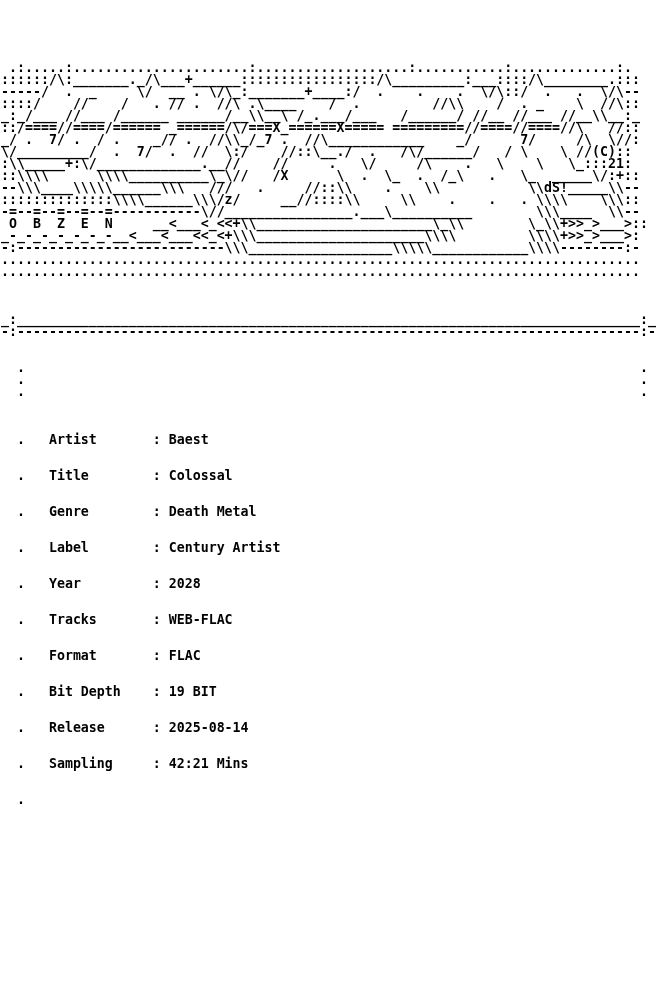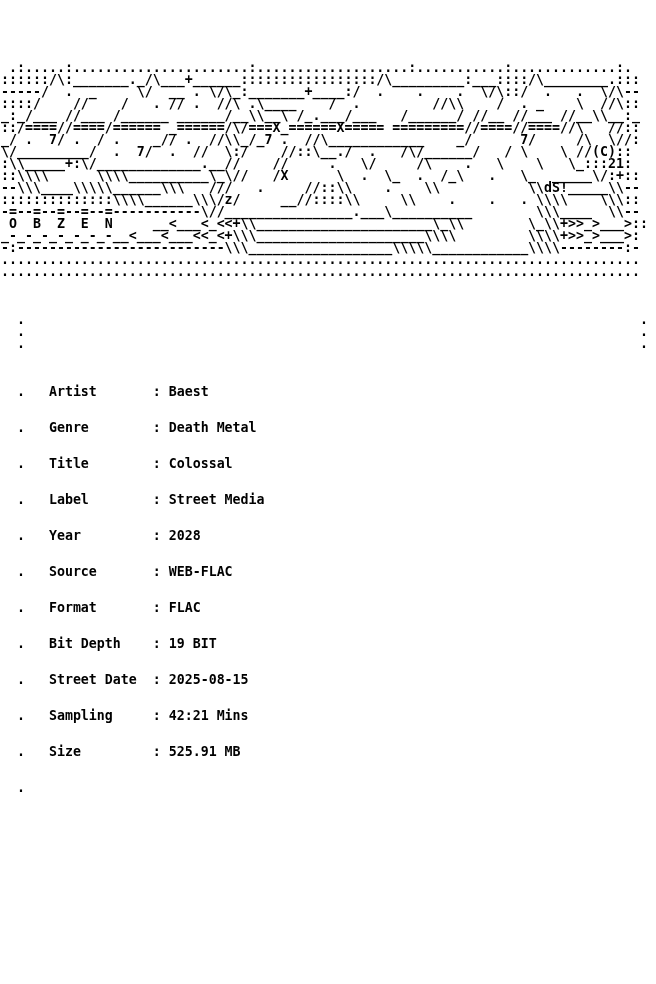--- a/index.html
+++ b/index.html
@@ -41,35 +41,36 @@
 ::\\\\      \\\\__________\_\//   /X      \  .  \_  .  /_\   .   \_  _____\/:+::
 --\\\____\\\\\______\\\   ///   .     //::\\    .    \\           \\dS!_____\\--
 ::::::::::::::\\\\______\\\/z/     __//::::\\     \\    .    .   . \\\\    \\\::
 -=--=--=--=--=-----------\//________________.___\__________        \\\____  \\--
  O  B  Z  E  N     __&lt;___&lt;_&lt;&lt;+\\______________________\_\\        \_\\+&gt;&gt;_&gt;___&gt;::
 _-_-_-_-_-_-_-__&lt;___&lt;___&lt;&lt;_&lt;+\\\_____________________\\\\         \\\\+&gt;&gt;_&gt;___&gt;:
 -:--------------------------\\\__________________\\\\\____________\\\\--------:-
 ................................................................................
 ................................................................................</pre>
 
+  <pre>_:______________________________________________________________________________:_
+-:------------------------------------------------------------------------------:-</pre>
   <pre>  .                                                                             .
   .                                                                             .
   .                                                                             .</pre>
 
   <div>  .   Artist       : Baest</div>
+  <div>  .   Title        : Colossal</div>
   <div>  .   Genre        : Death Metal</div>
-  <div>  .   Title        : Colossal</div>
-  <div>  .   Label        : Street Media</div>
+  <div>  .   Label        : Century Artist</div>
   <div>  .   Year         : 2028</div>
-  <div>  .   Source       : WEB-FLAC</div>
+  <div>  .   Tracks       : WEB-FLAC</div>
   <div>  .   Format       : FLAC</div>
   <div>  .   Bit Depth    : 19 BIT</div>
-  <div>  .   Street Date  : 2025-08-15</div>
+  <div>  .   Release      : 2025-08-14</div>
   <div>  .   Sampling     : 42:21 Mins</div>
-  <div>  .   Size         : 525.91 MB</div>
   <div>  .</div>
   
 
   
   
   
   
   
   
   

